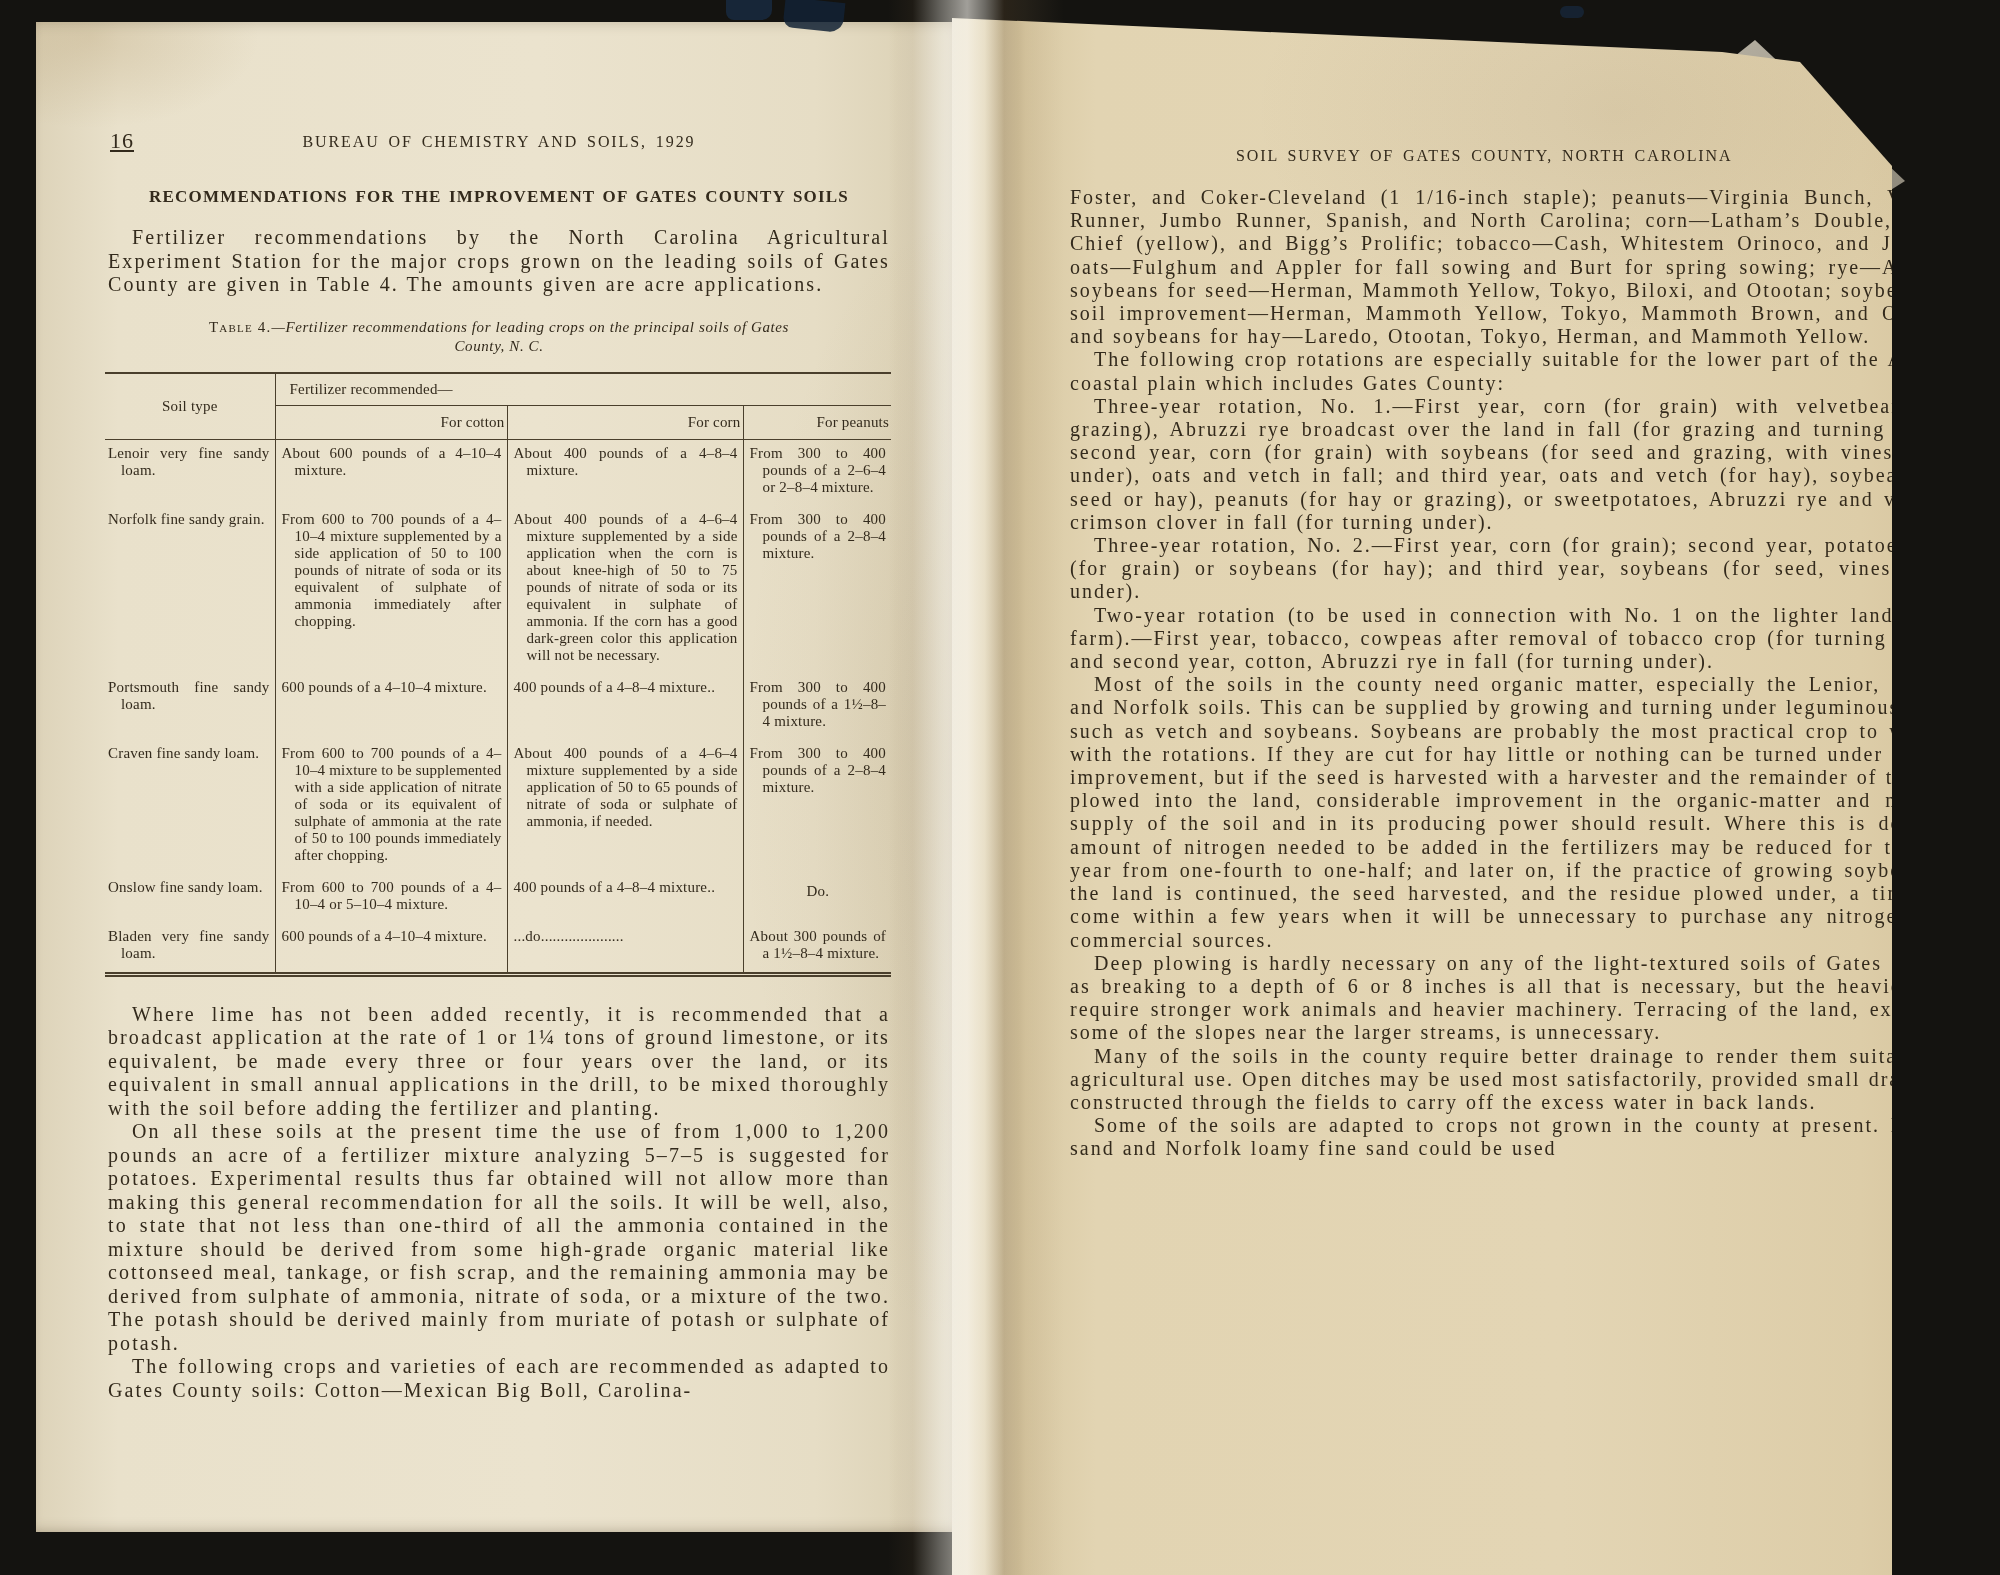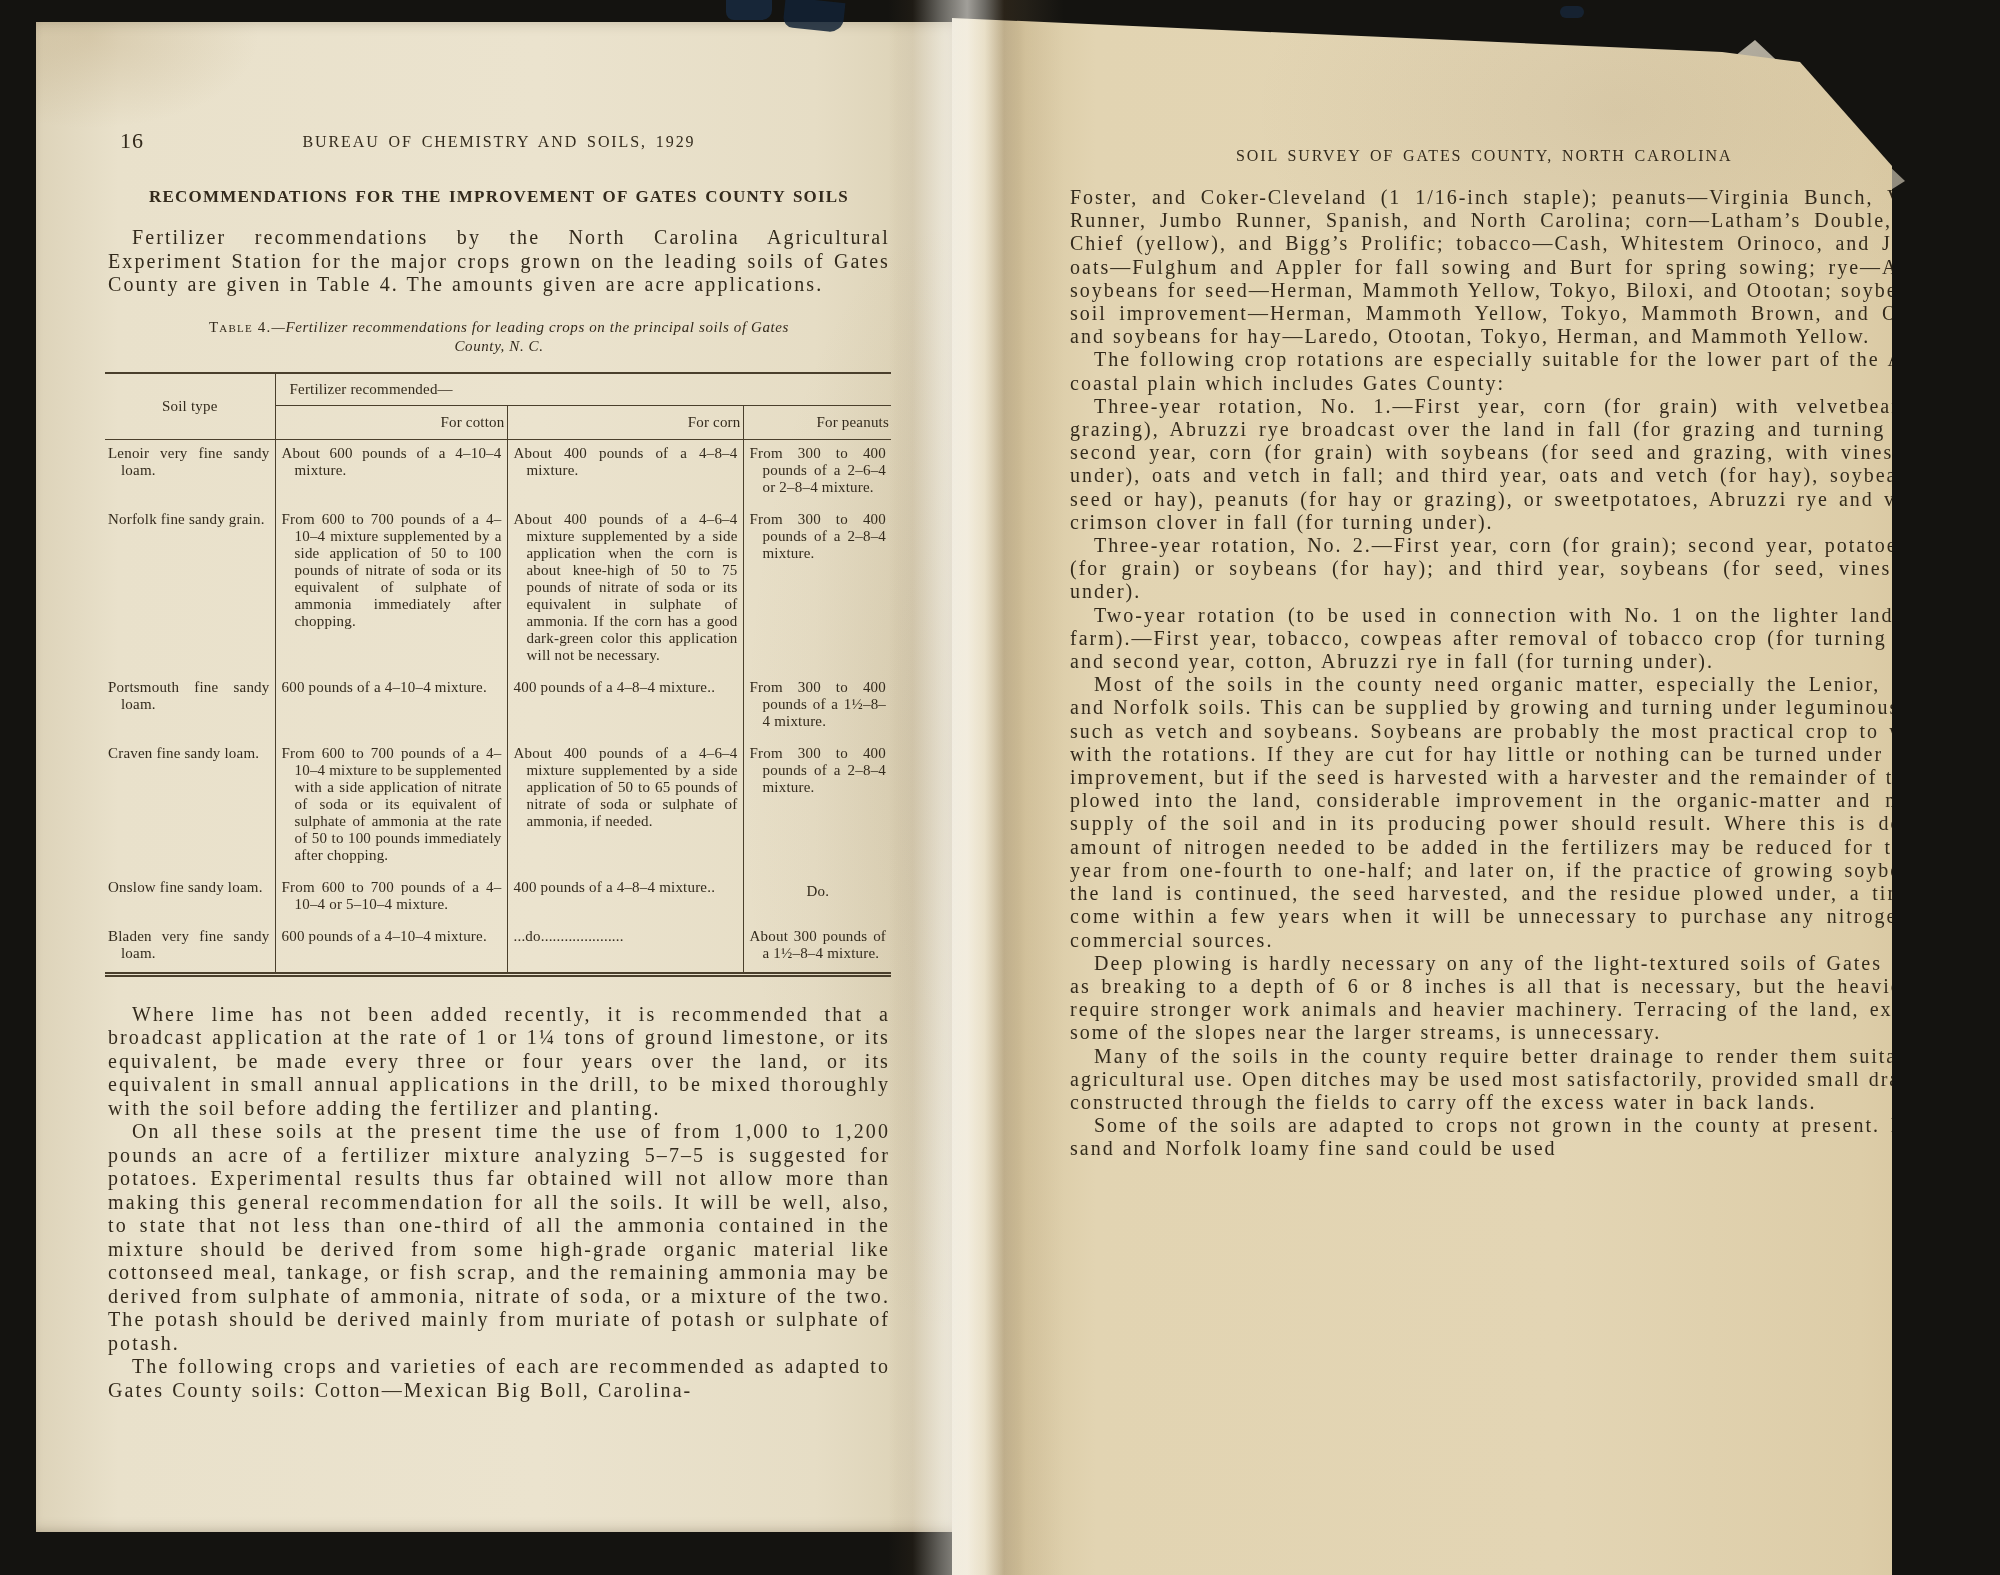--- a/index.html
+++ b/index.html
@@ -39,21 +39,21 @@
   .smudge.a{left:726px;top:0;width:46px;height:20px;background:#17293d;border-radius:0 0 10px 8px;opacity:.9;}
   .smudge.b{left:784px;top:0;width:60px;height:30px;background:#122235;border-radius:0 0 14px 10px;transform:rotate(6deg);opacity:.85;}
   .smudge.c{left:1560px;top:6px;width:24px;height:12px;background:#16273a;border-radius:6px;opacity:.8;}
 
   
   .content-l{padding:106px 62px 0 72px;}
   .content-r{padding:124px 92px 0 118px;}
 
   .runhead{position:relative;height:26px;}
   .runhead .pagenum{position:absolute;top:0;font-size:22px;letter-spacing:1px;}
-  .runhead .pagenum.pl{left:12px;}
+  .runhead .pagenum.pl{left:2px;text-decoration:underline;}
   .runhead .pagenum.pr{right:20px;}
   .runhead .rh-title{position:absolute;left:50%;top:5px;transform:translateX(-50%);
     font-size:16px;letter-spacing:1.9px;word-spacing:3px;white-space:nowrap;}
   .content-r .rh-title{transform:translateX(-57%);}
 
   .heading{margin:30px 0 0 0;font-size:17px;font-weight:bold;text-align:center;
     line-height:25px;letter-spacing:1.2px;word-spacing:2px;}
 
   .para{margin:0;font-size:20px;line-height:23.5px;text-align:justify;
     letter-spacing:2.1px;word-spacing:1px;}

